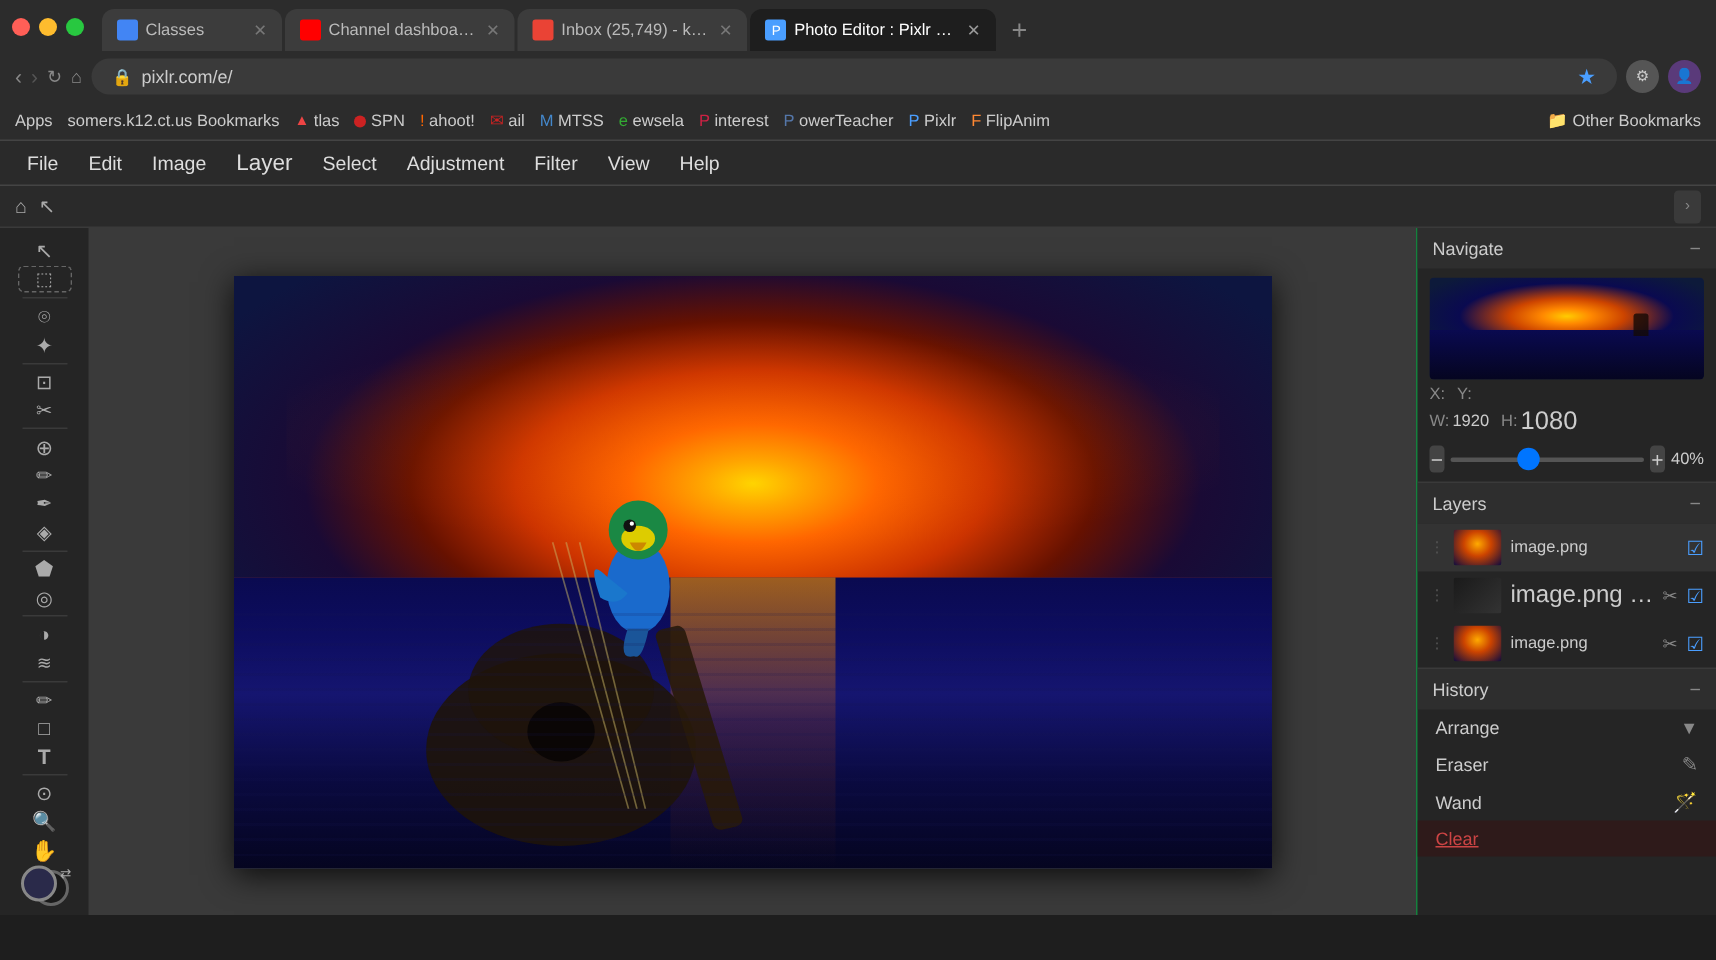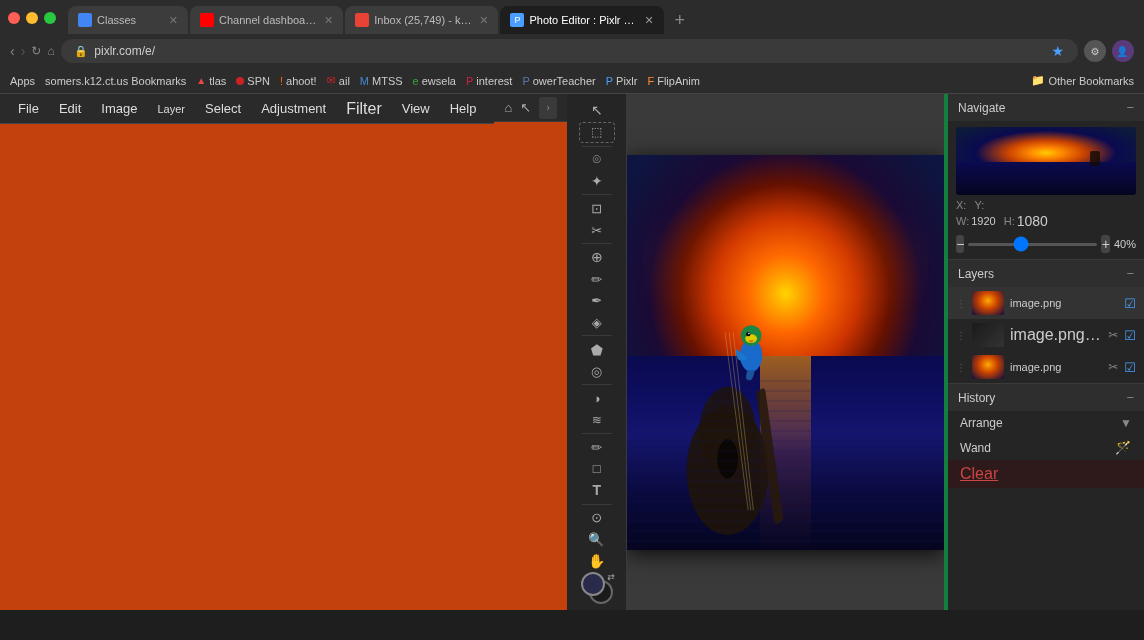--- a/index.html
+++ b/index.html
@@ -99,30 +99,30 @@
         <span style="color:#ff8833;">F</span>
         <span>FlipAnim</span>
       </span>
     <span style="font-size:11px;color:#ccc;white-space:nowrap;cursor:pointer;margin-left:auto;display:flex;align-items:center;gap:3px;">
         <span>📁</span>
         <span>Other Bookmarks</span>
       </span>
   </div>
 </div>
 
-<div style="display:flex;height:calc(640px - 26px - 36px - 36px - 26px);background:#c2410c;">
+<div style="display:flex;flex-direction:column;height:calc(640px - 26px - 36px - 36px - 26px);background:#701a75;">
 
   <div style="display:flex;align-items:center;background:#2a2a2a;border-bottom:1px solid #444;height:30px;padding:0 8px;">
     <span style="font-size:13px;color:#ddd;padding:4px 10px;cursor:pointer;border-radius:4px;">File</span>
     <span style="font-size:13px;color:#ddd;padding:4px 10px;cursor:pointer;border-radius:4px;">Edit</span>
     <span style="font-size:13px;color:#ddd;padding:4px 10px;cursor:pointer;border-radius:4px;">Image</span>
-    <span style="font-size:11px;color:#ddd;padding:4px 10px;cursor:pointer;border-radius:4px;">Layer</span>
+    <span style="font-size:15px;color:#ddd;padding:4px 10px;cursor:pointer;border-radius:4px;">Layer</span>
     <span style="font-size:13px;color:#ddd;padding:4px 10px;cursor:pointer;border-radius:4px;">Select</span>
     <span style="font-size:13px;color:#ddd;padding:4px 10px;cursor:pointer;border-radius:4px;">Adjustment</span>
-    <span style="font-size:16px;color:#ddd;padding:4px 10px;cursor:pointer;border-radius:4px;">Filter</span>
+    <span style="font-size:13px;color:#ddd;padding:4px 10px;cursor:pointer;border-radius:4px;">Filter</span>
     <span style="font-size:13px;color:#ddd;padding:4px 10px;cursor:pointer;border-radius:4px;">View</span>
     <span style="font-size:13px;color:#ddd;padding:4px 10px;cursor:pointer;border-radius:4px;">Help</span>
   </div>
 
   <div style="display:flex;align-items:center;gap:8px;background:#2a2a2a;border-bottom:1px solid #3a3a3a;height:28px;padding:0 10px;">
     <span style="color:#aaa;font-size:13px;">⌂</span>
     <span style="color:#aaa;font-size:13px;">↖</span>
     <div style="margin-left:auto;width:18px;height:22px;background:#3a3a3a;border-radius:3px;display:flex;align-items:center;justify-content:center;cursor:pointer;">
       <span style="color:#888;font-size:10px;">›</span>
     </div>
@@ -211,21 +211,21 @@
             <path d="M15 50 Q5 40 12 60 Q20 65 25 58 Z" fill="#1a77cc"></path>
 
             <path d="M25 75 Q20 90 28 88 Q32 90 35 75 Z" fill="#1a5599"></path>
           </svg>
 
           <div style="position:absolute;top:55%;left:0;right:0;bottom:0;background:repeating-linear-gradient(180deg, transparent 0%, transparent 8px, rgba(20,20,80,0.15) 8px, rgba(20,20,80,0.15) 10px);"></div>
         </div>
       </div>
     </div>
 
-    <div style="width:200px;background:#252525;border-left:4px solid #15803d;display:flex;flex-direction:column;overflow-y:auto;overflow-x:hidden;">
+    <div style="width:200px;background:#252525;border-left:1px solid #15803d;display:flex;flex-direction:column;overflow-y:auto;overflow-x:hidden;">
 
       <div style="border-bottom:1px solid #3a3a3a;">
         <div style="display:flex;align-items:center;justify-content:space-between;padding:6px 10px;background:#2e2e2e;">
           <span style="font-size:12px;color:#ccc;font-weight:500;">Navigate</span>
           <span style="color:#888;font-size:13px;cursor:pointer;">−</span>
         </div>
         <div style="padding:6px 8px;">
 
           <div style="width:100%;height:68px;border-radius:3px;overflow:hidden;position:relative;cursor:crosshair;">
             <div style="position:absolute;top:0;left:0;right:0;bottom:0;background:radial-gradient(ellipse 60% 50% at 50% 38%, #ffcc00 0%, #ff8800 15%, #cc4400 35%, #0a0a50 65%, #0d1a3a 100%);"></div>
@@ -243,21 +243,21 @@
             </div>
           </div>
 
           <div style="display:flex;gap:8px;margin-top:2px;">
             <div style="display:flex;align-items:center;gap:2px;">
               <span style="font-size:11px;color:#888;">W:</span>
               <span style="font-size:11px;color:#ccc;">1920</span>
             </div>
             <div style="display:flex;align-items:center;gap:2px;">
               <span style="font-size:11px;color:#888;">H:</span>
-              <span style="font-size:14px;color:#ccc;">1080</span>
+              <span style="font-size:17px;color:#ccc;">1080</span>
             </div>
           </div>
 
           <div style="display:flex;align-items:center;gap:4px;margin-top:6px;">
             <button style="width:18px;height:18px;background:#444;border:none;color:#ccc;border-radius:3px;cursor:pointer;font-size:14px;display:flex;align-items:center;justify-content:center;line-height:1;">−</button>
             <input type="range" min="1" max="100" value="40" style="flex: 1 1 0%; appearance: none; height: 3px; background: rgb(85, 85, 85); border-radius: 2px; outline: none;">
             <button style="width:18px;height:18px;background:#444;border:none;color:#ccc;border-radius:3px;cursor:pointer;font-size:14px;display:flex;align-items:center;justify-content:center;line-height:1;">+</button>
             <span style="font-size:11px;color:#ccc;width:32px;text-align:right;">40%</span>
           </div>
         </div>
@@ -302,22 +302,26 @@
       <div style="flex:1;">
         <div style="display:flex;align-items:center;justify-content:space-between;padding:6px 10px;background:#2e2e2e;">
           <span style="font-size:12px;color:#ccc;font-weight:500;">History</span>
           <span style="color:#888;font-size:13px;cursor:pointer;">−</span>
         </div>
         <div style="display:flex;align-items:center;justify-content:space-between;padding:5px 12px;cursor:pointer;">
           <span style="font-size:12px;color:#ccc;">Arrange</span>
           <span style="color:#888;font-size:12px;">▼</span>
         </div>
         <div style="display:flex;align-items:center;justify-content:space-between;padding:5px 12px;cursor:pointer;">
+          <span style="font-size:12px;color:#ccc;">Eraser</span>
+          <span style="color:#888;font-size:13px;">✎</span>
+        </div>
+        <div style="display:flex;align-items:center;justify-content:space-between;padding:5px 12px;cursor:pointer;">
           <span style="font-size:12px;color:#ccc;">Wand</span>
           <span style="color:#888;font-size:13px;">🪄</span>
         </div>
         <div style="display:flex;align-items:center;justify-content:space-between;padding:5px 12px;cursor:pointer;background:#2e1a1a;">
-          <span style="font-size:16px;color:#cc4444;text-decoration:underline;">Clear</span>
+          <span style="font-size:12px;color:#cc4444;text-decoration:underline;">Clear</span>
         </div>
       </div>
     </div>
   </div>
 </div>
 
 </body></html>

